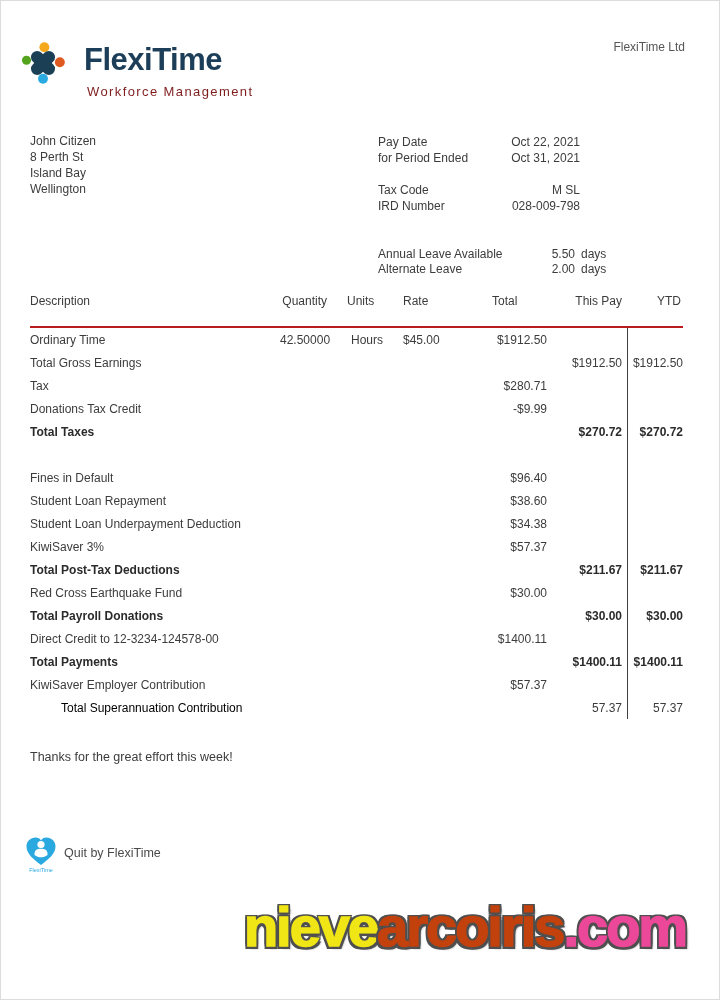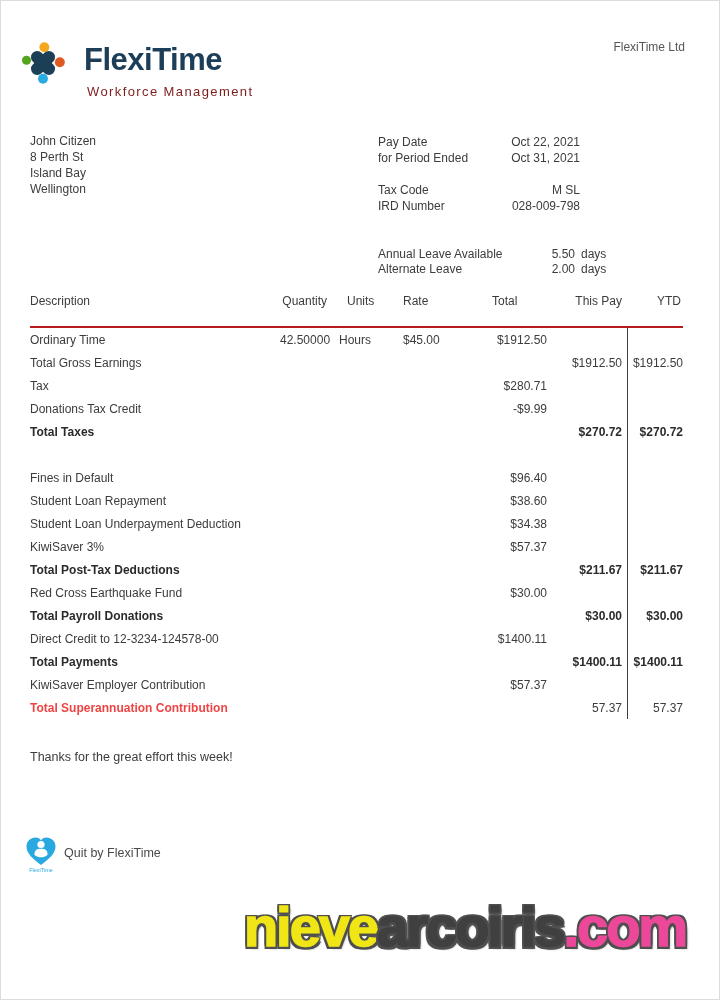--- a/index.html
+++ b/index.html
@@ -54,24 +54,24 @@
   .hc-units{padding-left:20px;}
   .hc-total{padding-left:19px;}
   .hc-this{text-align:right;}
   .hc-ytd{text-align:right;padding-right:2px;}
   .tbody{position:relative;}
   .tbody::after{
     content:"";position:absolute;left:597px;top:0;bottom:0;width:1px;background:#3f3f3f;
   }
   .trow{height:23px;}
   .c-qty,.c-total,.c-this,.c-ytd{text-align:right;white-space:nowrap;}
-  .c-units{padding-left:12px;}
+  .c-units{padding-left:24px;}
   .c-desc{white-space:nowrap;}
   .trow.bold-all{font-weight:bold;color:#2b2b2b;}
-  .trow.bold-label .c-desc{font-weight:bold;color:#ef4444;}
+  .trow.bold-label .c-desc{font-weight:normal;color:#000000;margin-left:31px;}
   
   .thanks{position:absolute;left:30px;top:750px;font-size:12.5px;color:#3c3c3c;}
   .footer-logo{position:absolute;left:24px;top:835px;width:34px;height:40px;}
   .footer-credit{position:absolute;left:64px;top:846px;font-size:12.5px;color:#4a4a4a;}
   
   .watermark{
     position:absolute;left:235px;top:897px;width:460px;height:62px;
     text-align:center;font-size:56px;font-weight:bold;letter-spacing:-2px;
     line-height:60px;white-space:nowrap;
   }
@@ -342,15 +342,15 @@
   <svg class="footer-logo" viewBox="0 0 34 40">
     <path fill="#29a9e0" d="M17 30 C9 24 2.5 18.5 2.5 11.5 C2.5 6 6.8 2.5 11.5 2.5 C14.2 2.5 16 3.8 17 5.6 C18 3.8 19.8 2.5 22.5 2.5 C27.2 2.5 31.5 6 31.5 11.5 C31.5 18.5 25 24 17 30 Z"></path>
     <circle cx="17" cy="9.5" r="3.6" fill="#ffffff"></circle>
     <path fill="#ffffff" d="M10.5 19 C10.5 15 13.5 13.8 17 13.8 C20.5 13.8 23.5 15 23.5 19 L23.5 20 C21.5 21.6 19.2 22.3 17 22.3 C14.8 22.3 12.5 21.6 10.5 20 Z"></path>
     <text x="17" y="37" text-anchor="middle" font-size="5.5" fill="#2aa9e0">FlexiTime</text>
   </svg>
   <div class="footer-credit">Quit by FlexiTime</div>
 
   <div class="watermark">
     
-  <span class="wm-seg" style="color: rgb(240, 230, 22);">nieve</span><span class="wm-seg" style="color: #404040;">arcoiris</span><span class="wm-seg" style="color: #ec4899;">.com</span></div>
+  <span class="wm-seg" style="color: rgb(240, 230, 22);">nieve</span><span class="wm-seg" style="color: #c2410c;">arcoiris</span><span class="wm-seg" style="color: #ec4899;">.com</span></div>
 
 </div>
 
 </body></html>

